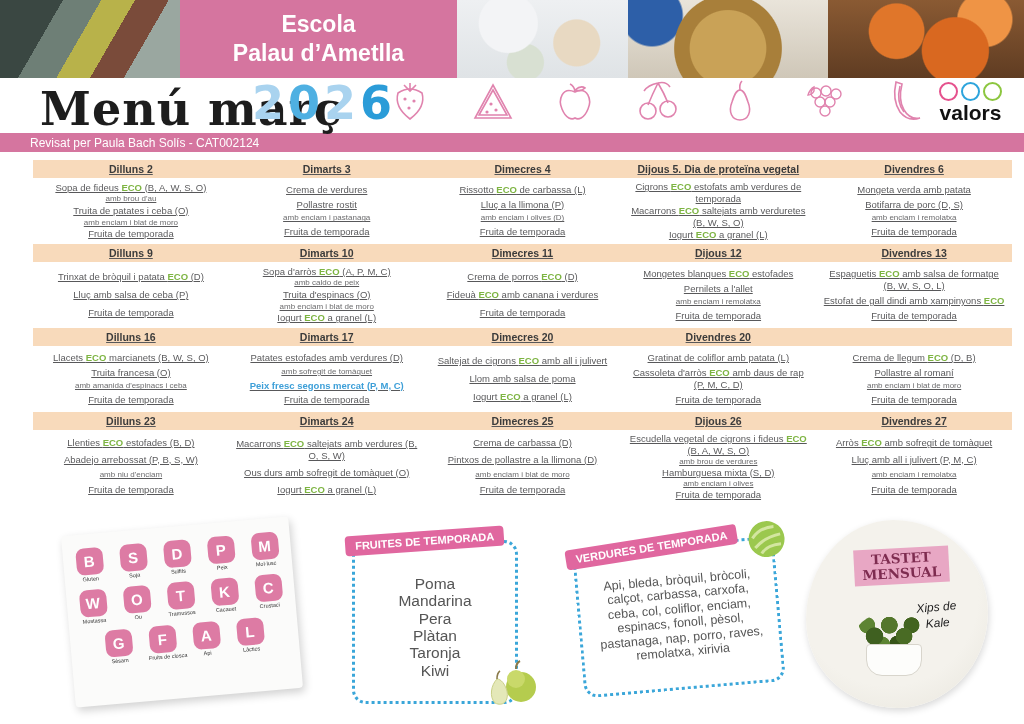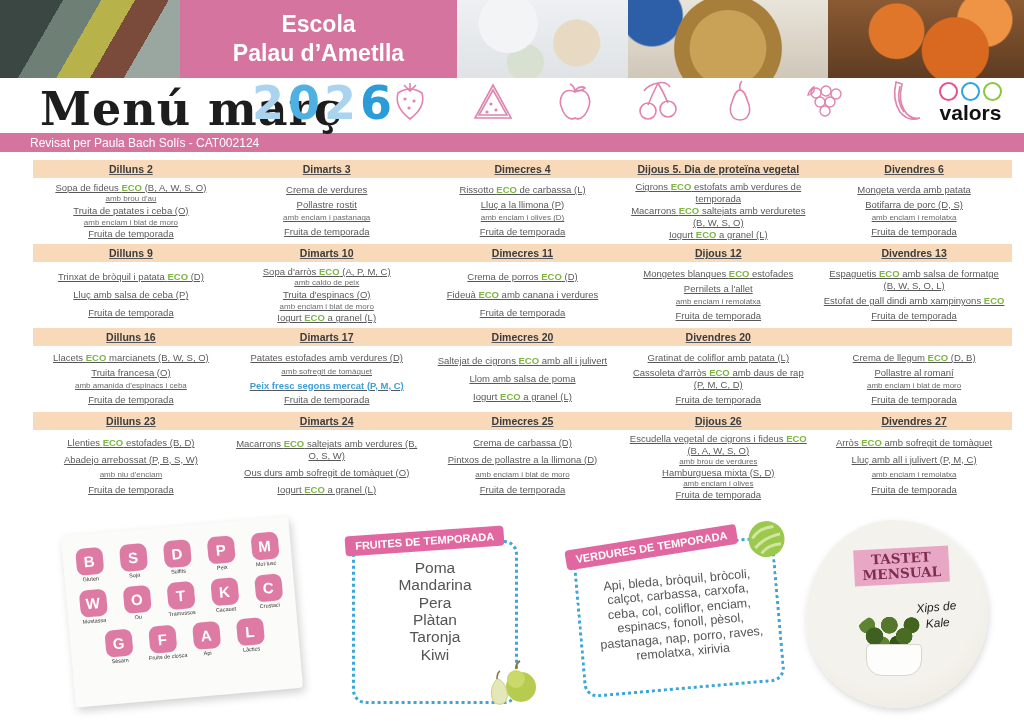--- a/index.html
+++ b/index.html
@@ -68,21 +68,21 @@
   .all-item{text-align:center;width:30px;}
   .all-tile{width:27px;height:27px;margin:0 auto;background:#dd7ba4;border-radius:8px;
     color:#fff;font-weight:bold;font-size:15px;display:flex;align-items:center;justify-content:center;}
   .all-label{font-size:5.5px;color:#333;margin-top:1px;white-space:nowrap;}
   .season-card{position:absolute;border:3px dotted #3aa6d9;border-radius:14px;background:#fff;}
   .fruits-card{left:352px;top:22px;width:160px;height:158px;}
   .veg-card{left:578px;top:26px;width:196px;height:140px;transform:rotate(-5deg);}
   .ribbon{position:absolute;top:-12px;left:-10px;background:#e0679f;color:#fff;
     font-weight:bold;font-size:11px;padding:4px 10px;border-radius:4px;transform:rotate(-4deg);
     white-space:nowrap;}
-  .fruit-list{margin-top:16px;text-align:center;font-size:15.5px;color:#555;line-height:1.12;}
+  .fruit-list{margin-top:32px;text-align:center;font-size:15.5px;color:#555;line-height:1.12;}
   .veg-text{margin:26px 10px 0 12px;text-align:center;font-size:12.5px;color:#555;line-height:1.15;}
   .pear-illu{position:absolute;right:-24px;bottom:-14px;}
   .cabbage-illu{position:absolute;right:-18px;top:-22px;}
   .tastet-circle{position:absolute;left:806px;top:2px;width:182px;height:188px;
     background:radial-gradient(circle at 45% 40%,#f4f2ec 0 60%,#e7e4db 100%);
     border-radius:48% 52% 50% 50% / 53% 49% 51% 47%;
     box-shadow:1px 3px 7px rgba(0,0,0,.15);}
   .tastet-label{position:absolute;left:48px;top:28px;background:#e8a7c4;color:#7e2c50;
     font-family:"DejaVu Serif",serif;font-weight:bold;font-size:13.5px;line-height:1.1;
     padding:3px 8px;text-align:center;transform:rotate(-3deg);}

